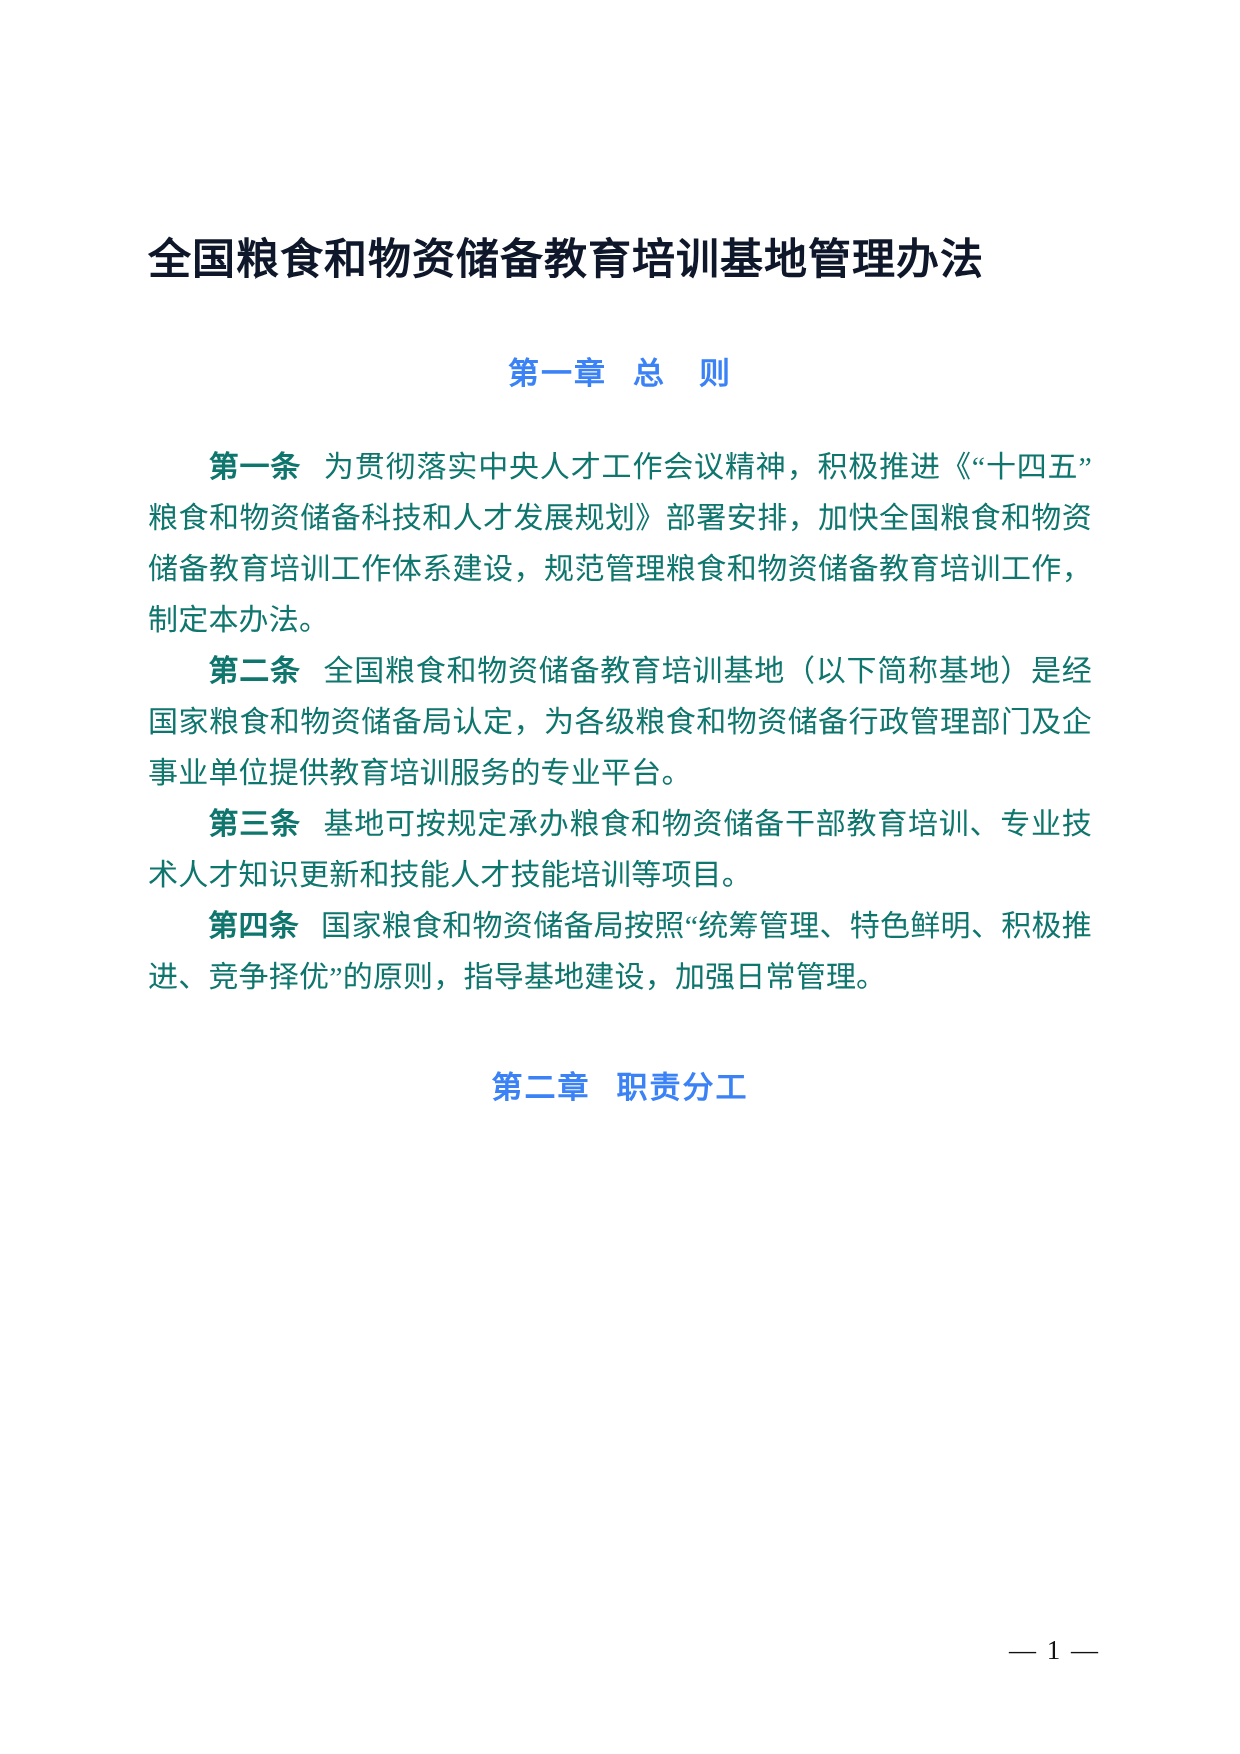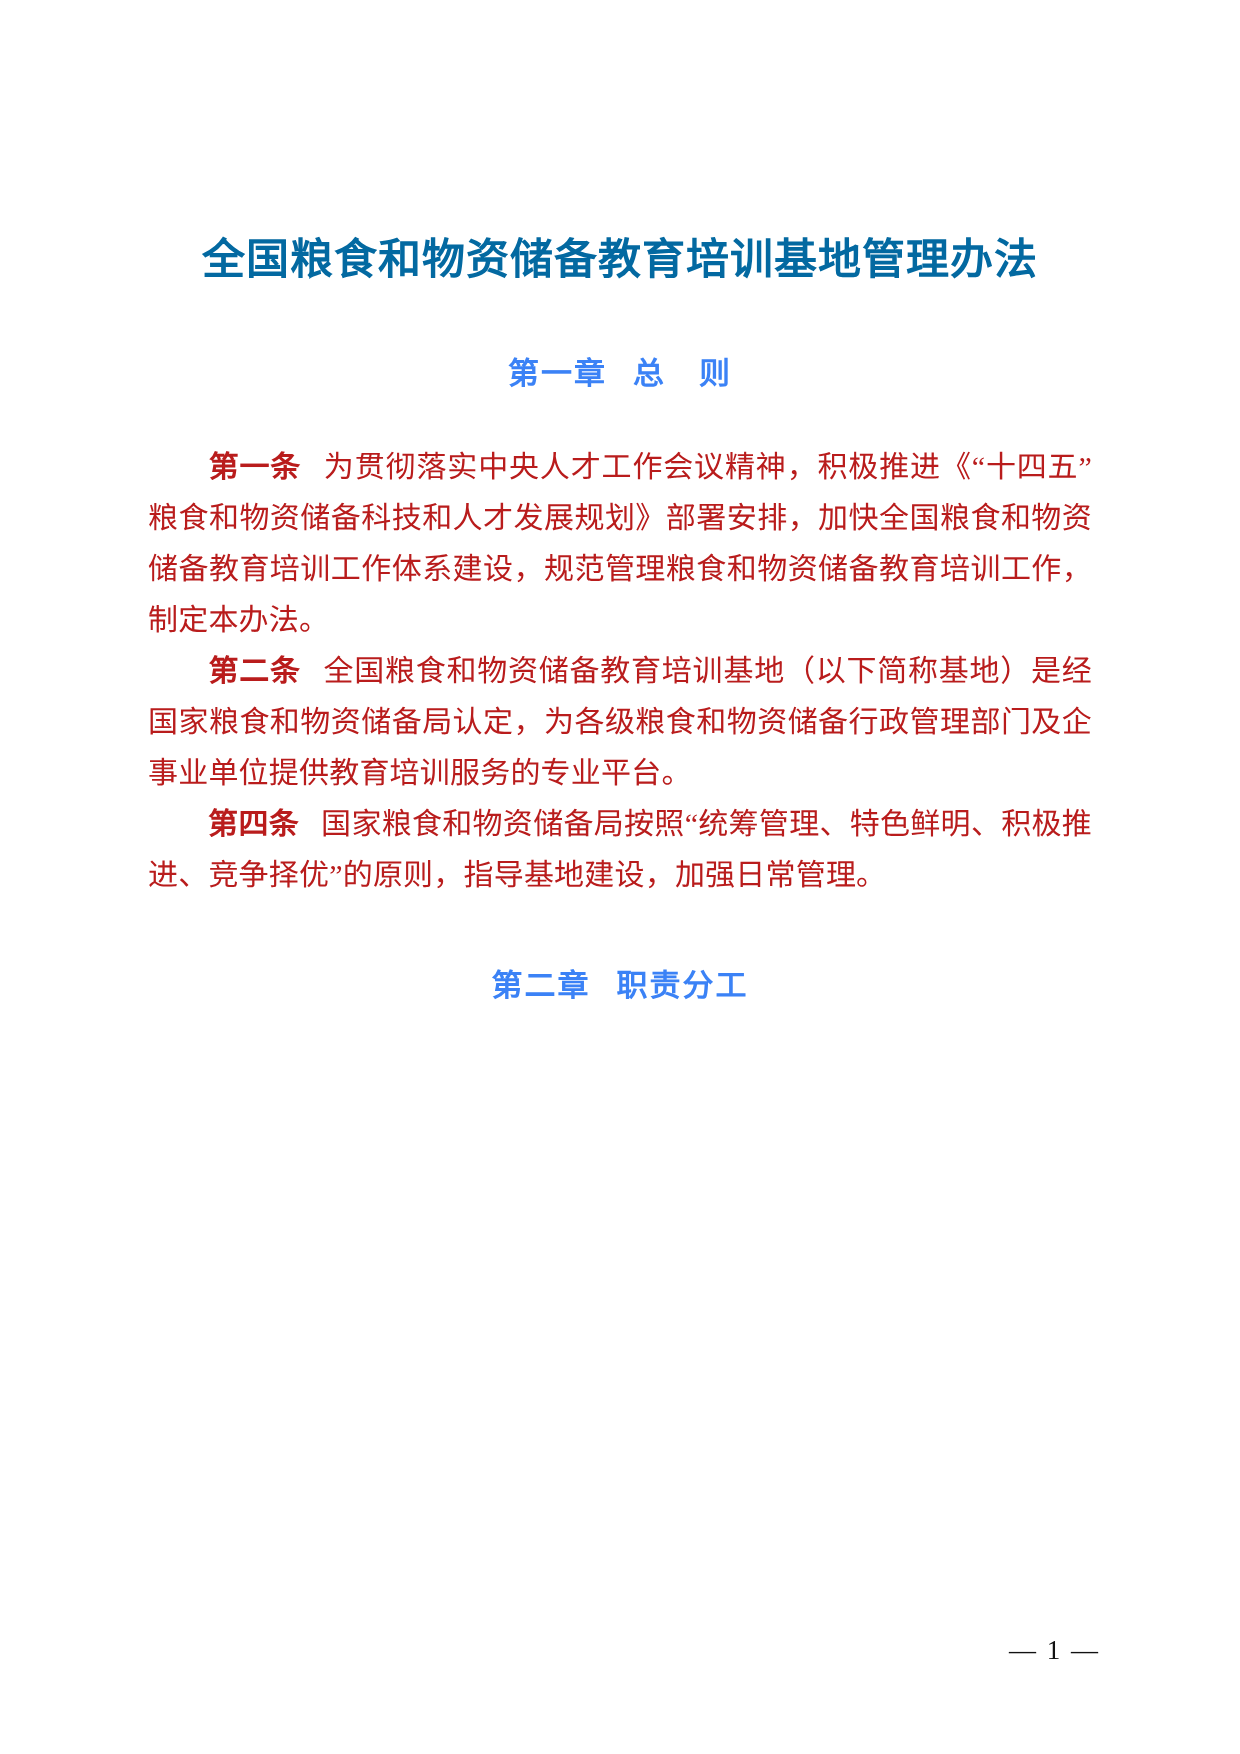--- a/index.html
+++ b/index.html
@@ -26,46 +26,46 @@
   }
   .content {
     position: absolute;
     left: 148px;
     top: 232px;
     width: 944px;
   }
   .doc-title {
     font-size: 43px;
     font-weight: bold;
-    text-align: center;
+    text-align: left;
     letter-spacing: 1px;
     line-height: 1.3;
     margin: 0 0 0 0;
-    color: #0369a1;
+    color: #0f172a;
     font-family: "Liberation Serif", "DejaVu Serif", serif;
   }
   .chapter {
     font-size: 31px;
     font-weight: bold;
     text-align: center;
     margin: 60px 0 0 0;
     letter-spacing: 2px;
     color: #3b82f6;
   }
   .chapter .gap {
     display: inline-block;
     width: 26px;
   }
   .para {
     font-size: 30px;
     line-height: 51px;
     text-align: justify;
     text-justify: inter-ideograph;
     margin: 0;
-    color: #b91c1c;
+    color: #0f766e;
     letter-spacing: 0.2px;
   }
   .para.first-in-chapter {
     margin-top: 48px;
   }
   .para .indent {
     display: inline-block;
     width: 60px;
   }
   .para .art-label {
@@ -99,20 +99,23 @@
     </div>
 
     <p class="para first-in-chapter">
       <span class="indent"></span><span class="art-label">第一条</span><span class="art-gap"></span><span>为贯彻落实中央人才工作会议精神，积极推进《“十四五”粮食和物资储备科技和人才发展规划》部署安排，加快全国粮食和物资储备教育培训工作体系建设，规范管理粮食和物资储备教育培训工作，制定本办法。</span>
     </p>
 
     <p class="para">
       <span class="indent"></span><span class="art-label">第二条</span><span class="art-gap"></span><span>全国粮食和物资储备教育培训基地（以下简称基地）是经国家粮食和物资储备局认定，为各级粮食和物资储备行政管理部门及企事业单位提供教育培训服务的专业平台。</span>
     </p>
 
+    <p class="para">
+      <span class="indent"></span><span class="art-label">第三条</span><span class="art-gap"></span><span>基地可按规定承办粮食和物资储备干部教育培训、专业技术人才知识更新和技能人才技能培训等项目。</span>
+    </p>
 
     <p class="para">
       <span class="indent"></span><span class="art-label">第四条</span><span class="art-gap"></span><span>国家粮食和物资储备局按照“统筹管理、特色鲜明、积极推进、竞争择优”的原则，指导基地建设，加强日常管理。</span>
     </p>
 
     <div class="chapter">
       <span>第二章</span><span class="gap"></span><span>职责分工</span>
     </div>
 
 

